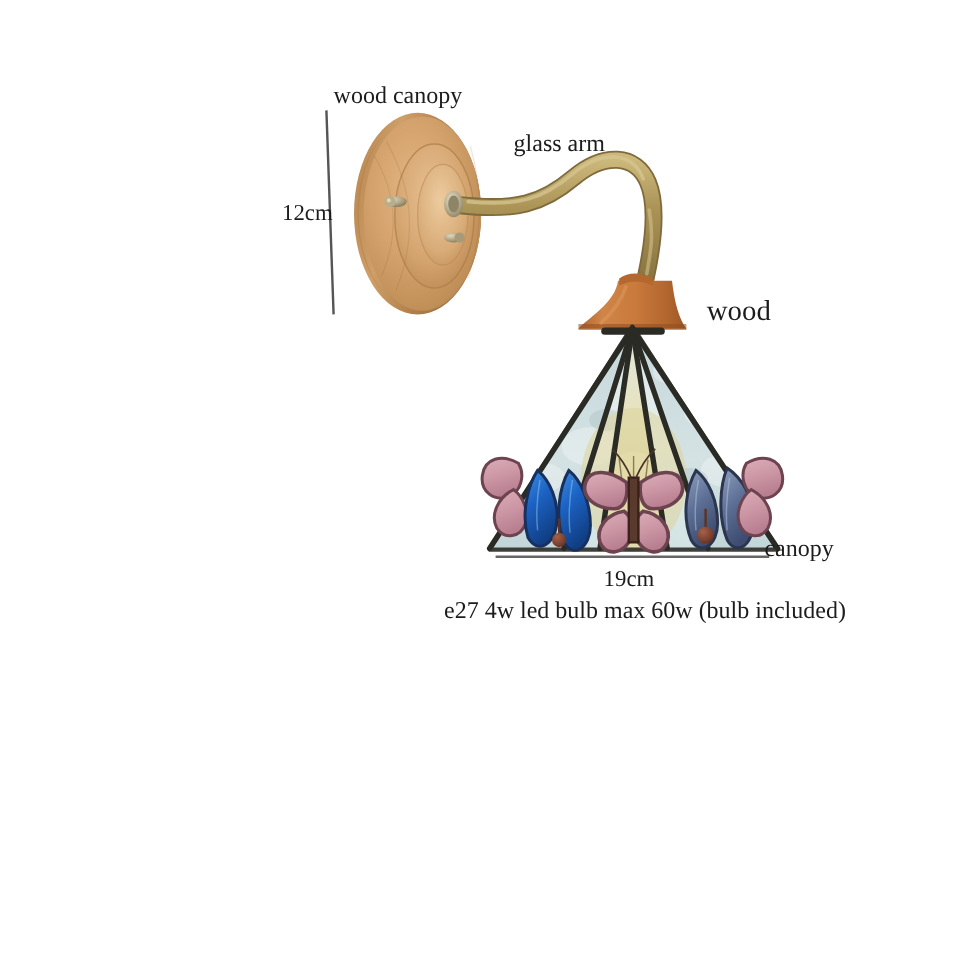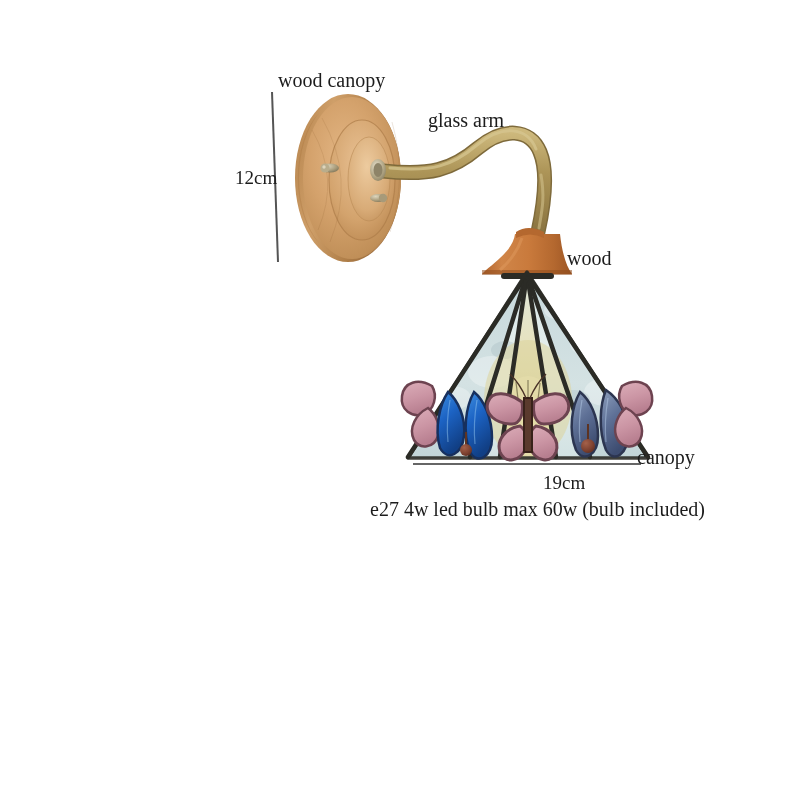--- a/index.html
+++ b/index.html
@@ -20,24 +20,24 @@
   }
   .lbl {
     position: absolute;
     font-family: "Liberation Serif", "DejaVu Serif", serif;
     color: #1c1c1c;
     white-space: nowrap;
     line-height: 1;
   }
   #label-wood-canopy { left: 278px; top: 70px;  font-size: 20px; }
   #label-copper-arm  { left: 428px; top: 110px; font-size: 20px; }
-  #label-wood        { left: 567px; top: 248px; font-size: 20px; text-align: right; }
+  #label-wood        { left: 589px; top: 248px; font-size: 24px; text-align: right; }
   #label-glass       { left: 637px; top: 447px; font-size: 20px; }
   #label-12cm        { left: 222px; top: 168px; font-size: 19px; margin-left: 13px; }
-  #label-19cm        { left: 503px; top: 473px; font-size: 19px; margin-left: 40px; }
+  #label-19cm        { left: 503px; top: 473px; font-size: 19px; }
   #label-spec        { left: 370px; top: 499px; font-size: 20px; }
   svg { position: absolute; left: 0; top: 0; }
 </style>
 </head>
 <body>
 
 <div id="stage">
 
   <svg width="800" height="800" viewBox="0 0 800 800">
     <defs>

